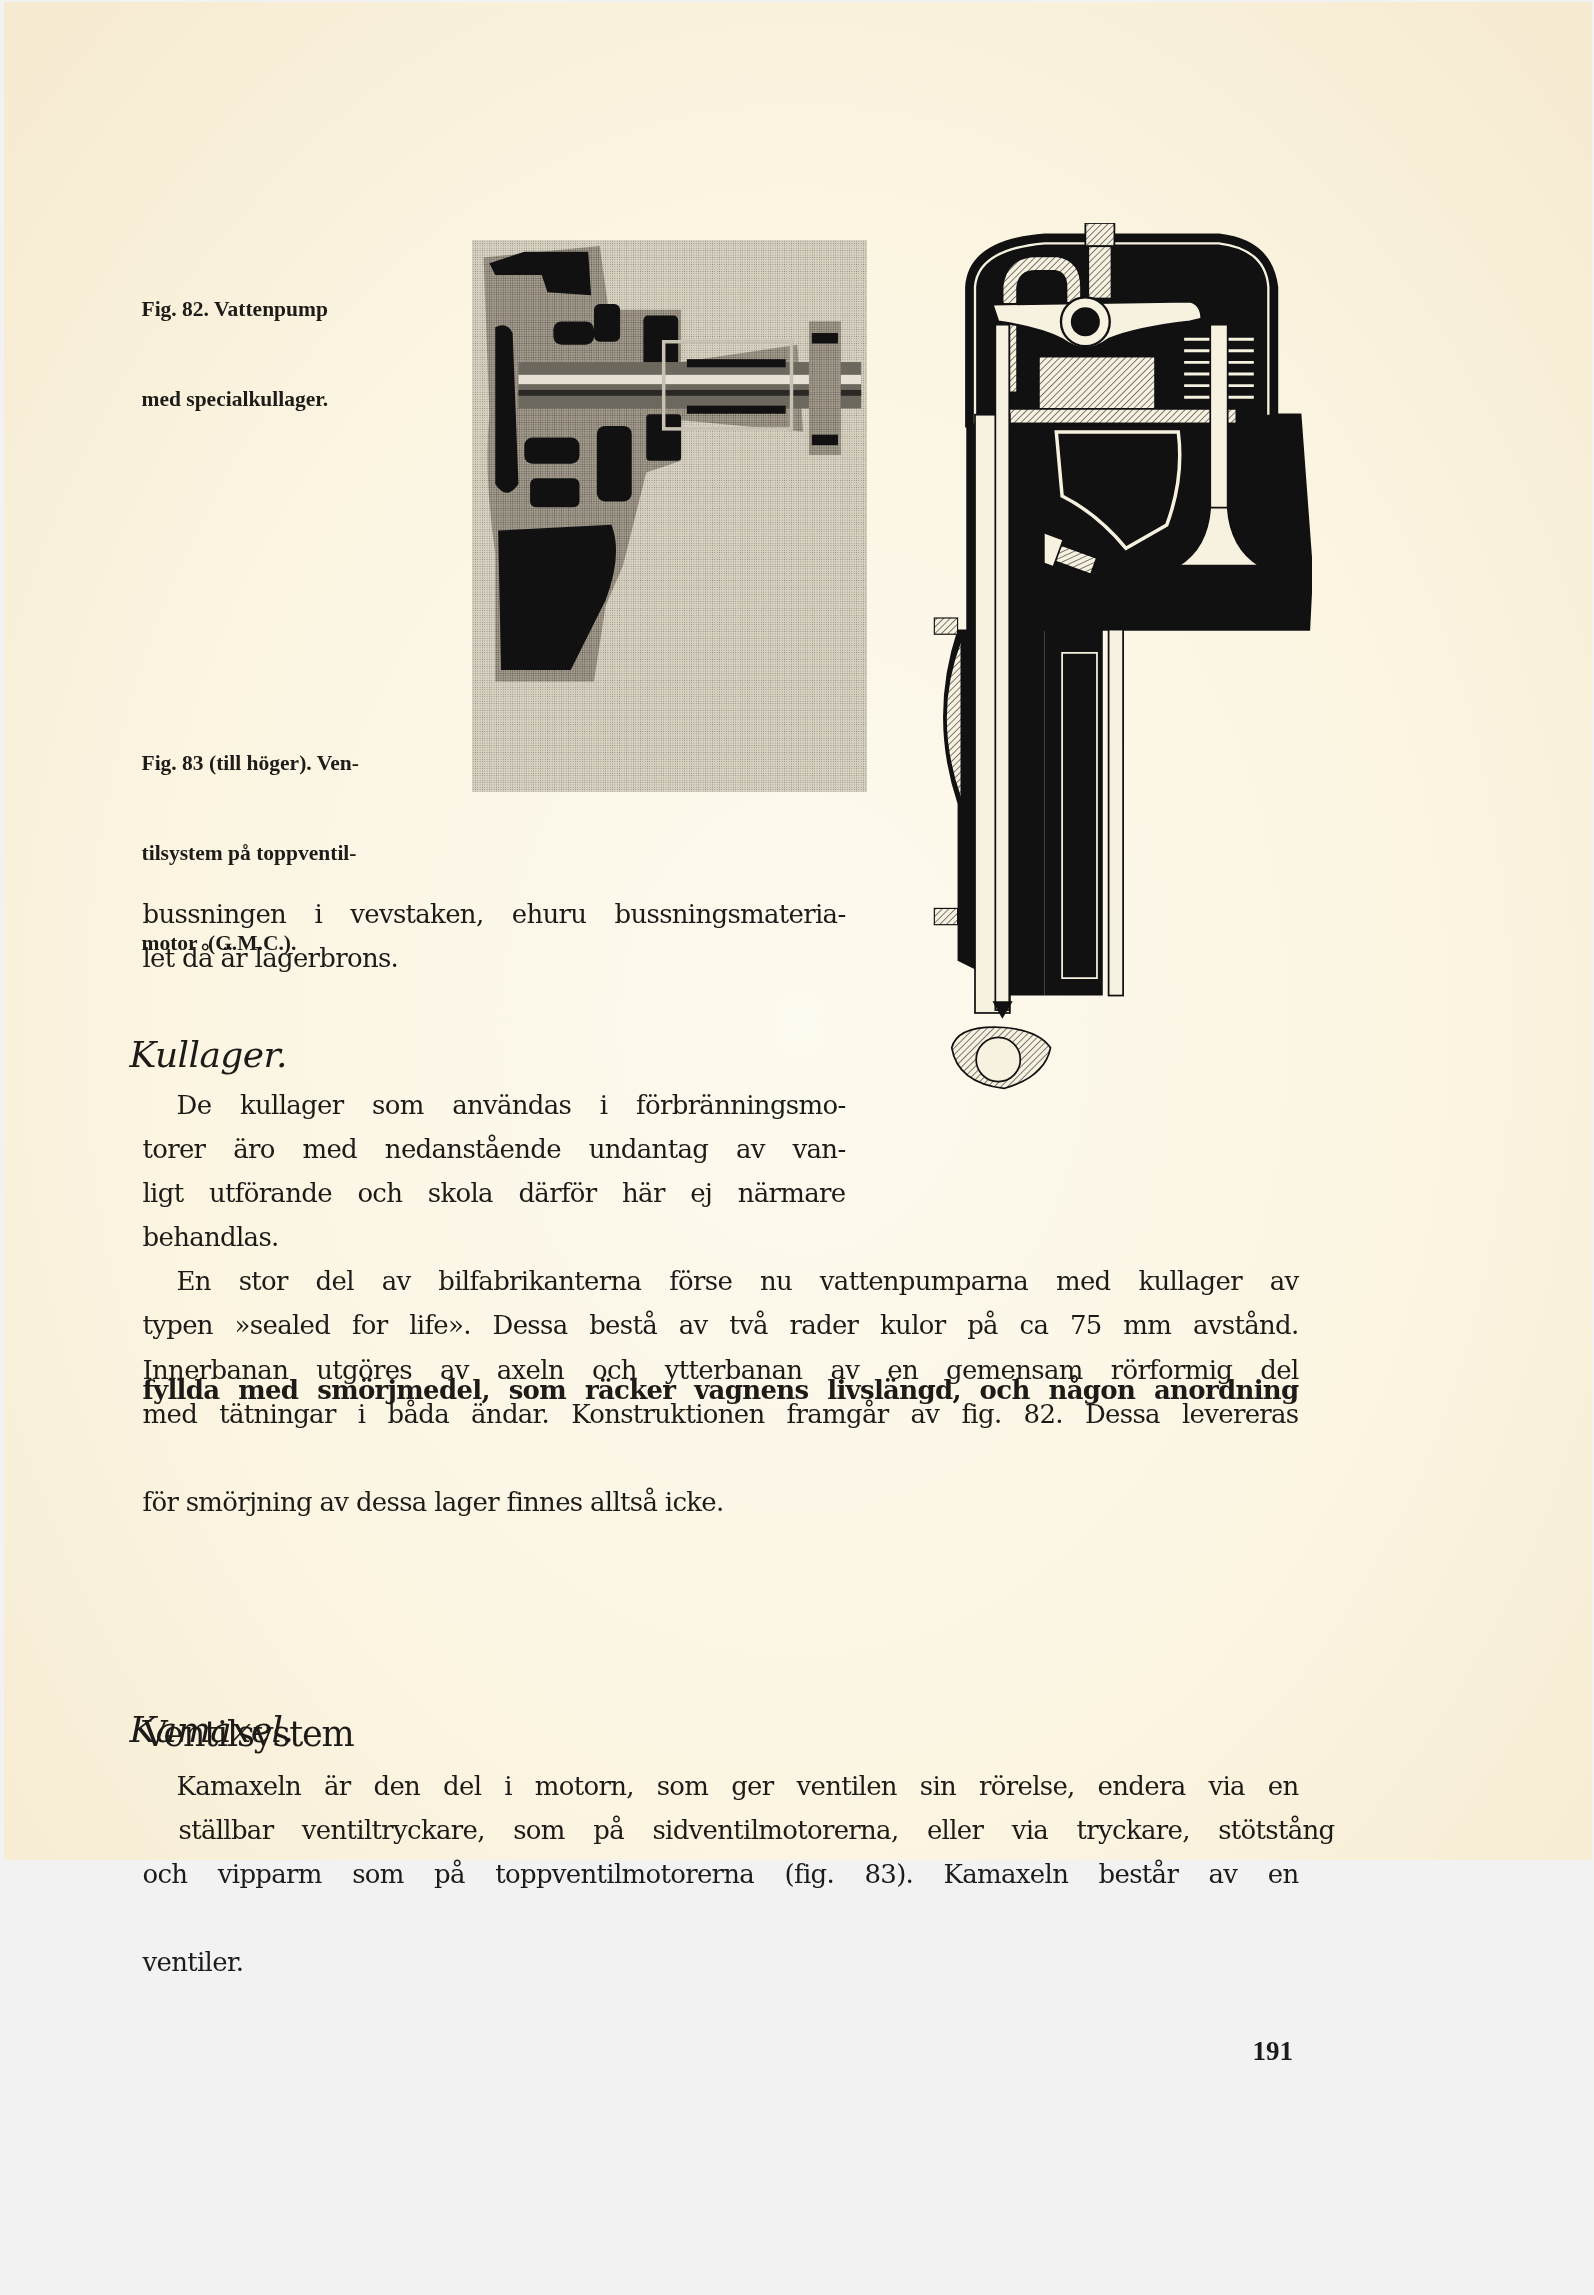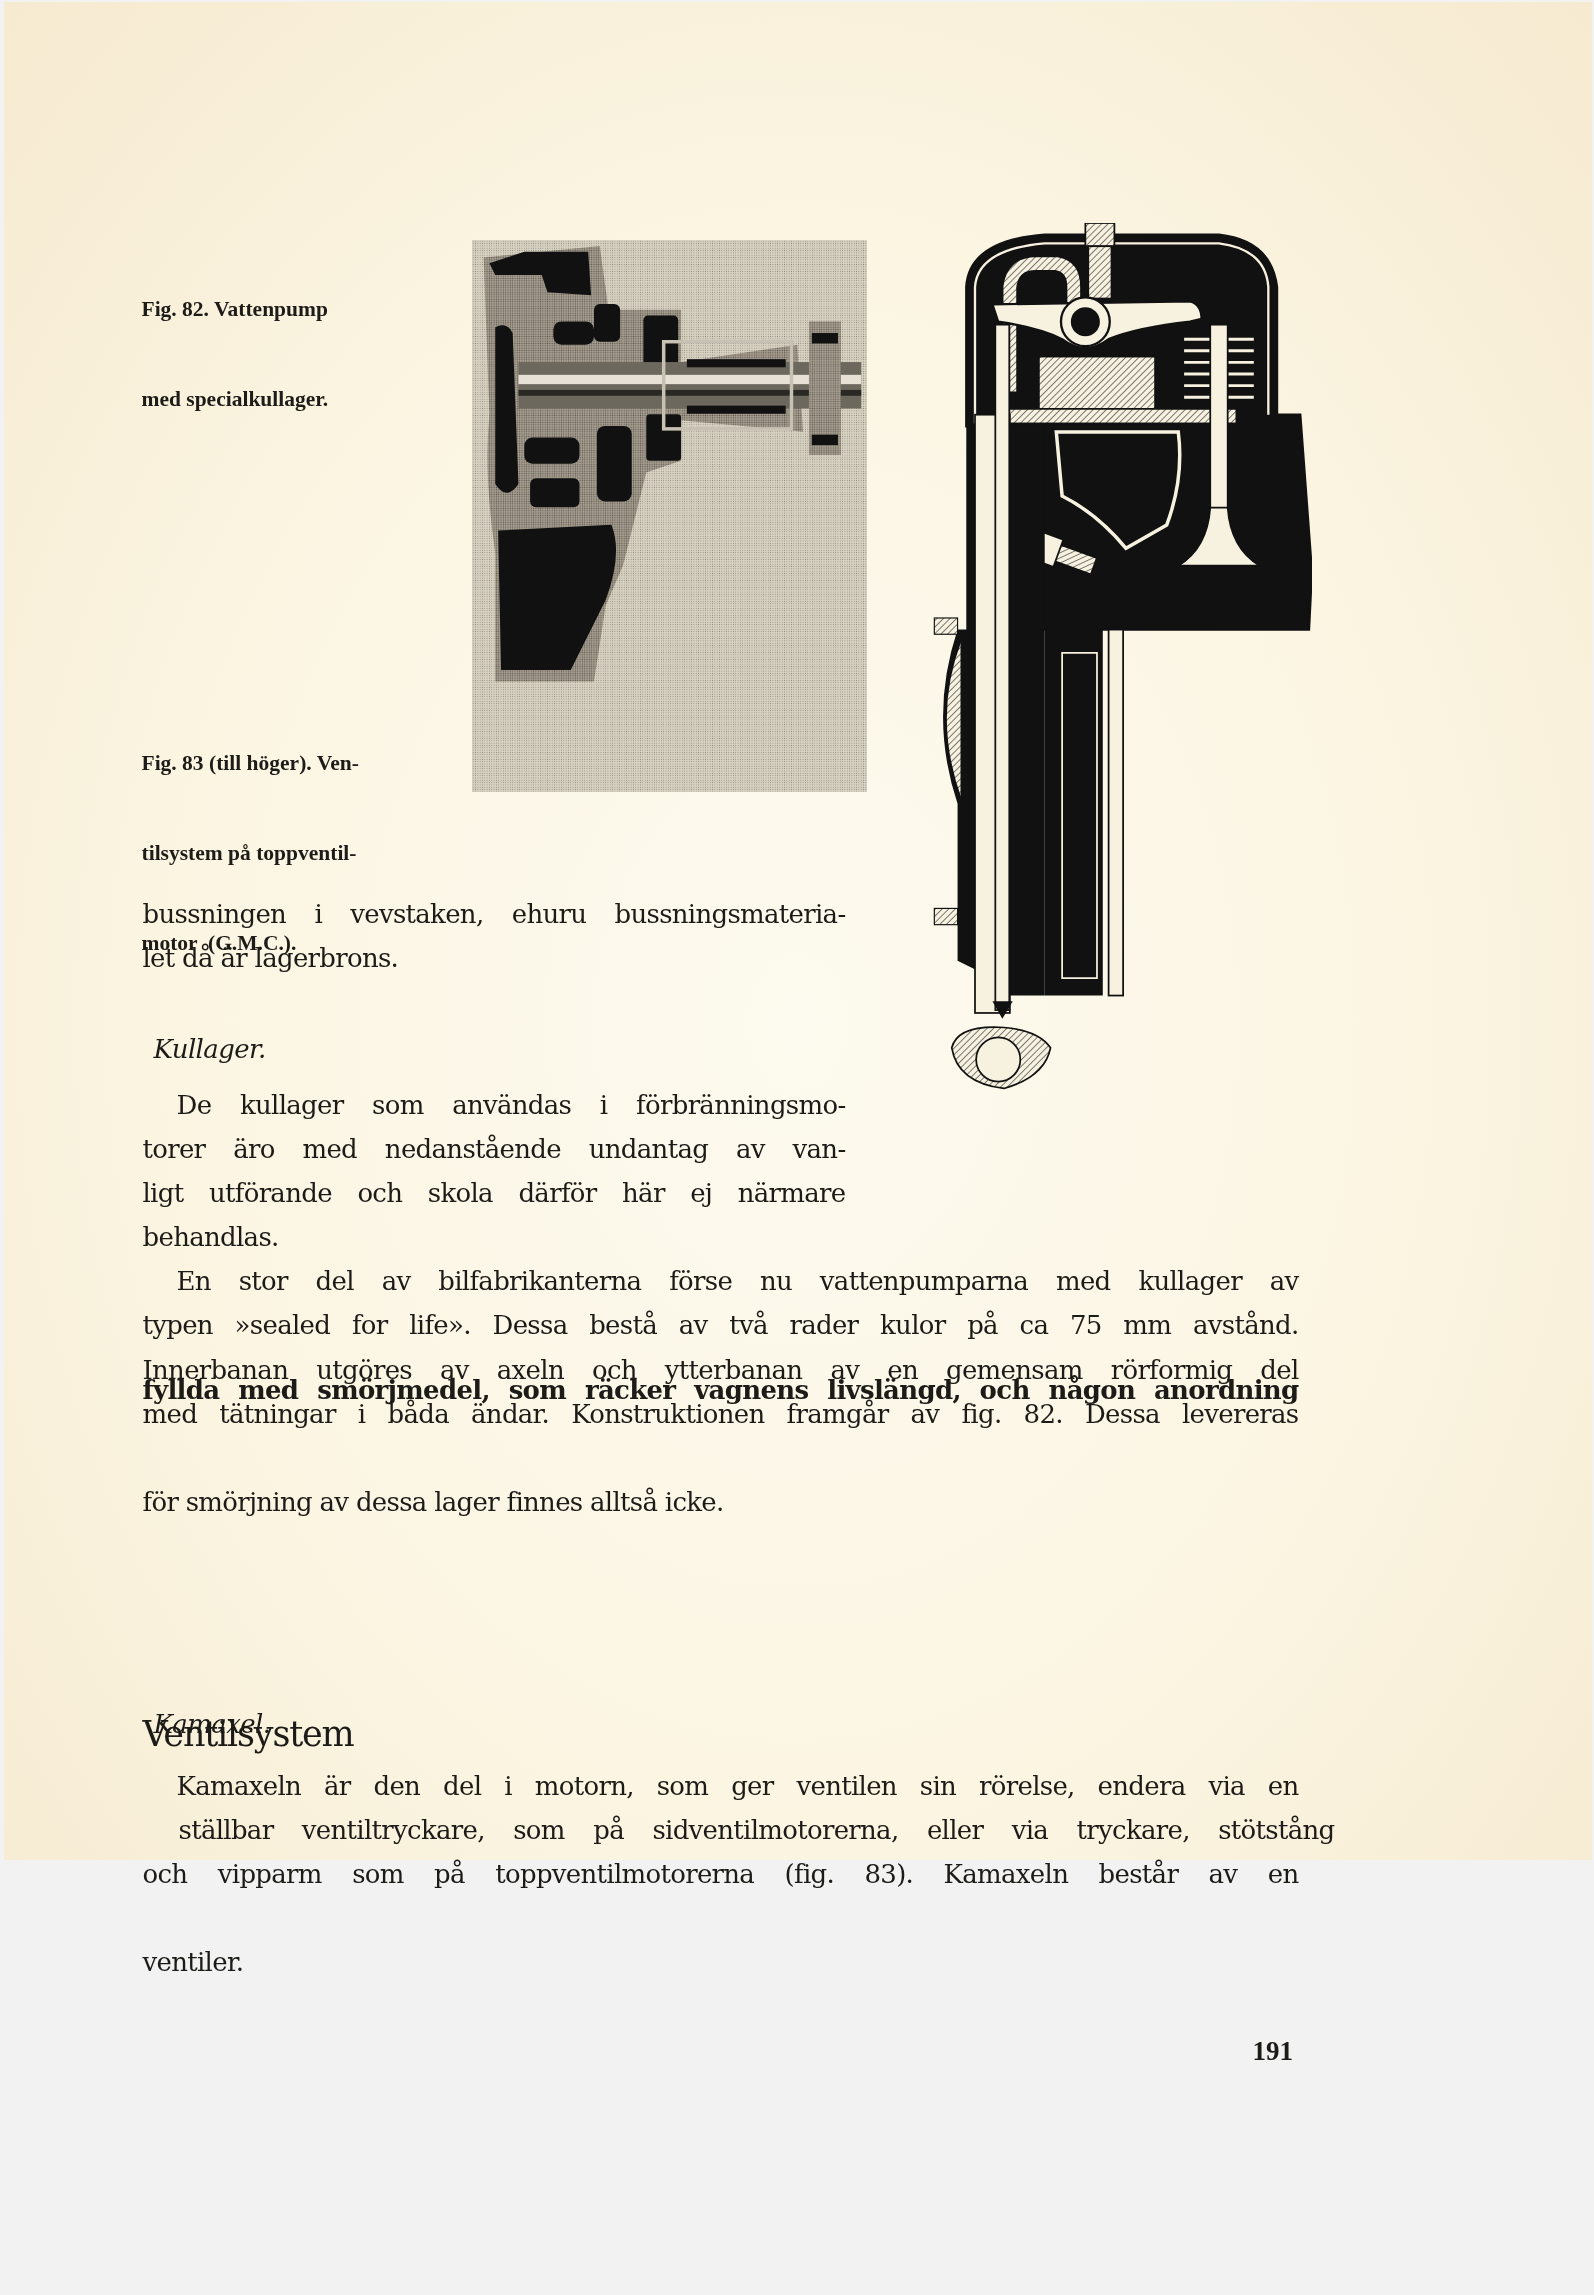--- a/index.html
+++ b/index.html
@@ -36,24 +36,24 @@
       letter-spacing: -0.7px;
       line-height: 35px;
       white-space: nowrap;
       color: #1d1b18;
     }
     .just { text-align: justify; text-align-last: justify; }
     .narrow { width: 703px; }
     .wide { width: 1156px; }
     .indent { padding-left: 34px; box-sizing: border-box; }
     .italic-head {
-      position: absolute; left: 150px;
+      position: absolute; left: 126px;
       font-family: "DejaVu Serif", serif;
       font-style: italic;
-      font-size: 26px; letter-spacing: -0.6px;
+      font-size: 36px; letter-spacing: -0.6px;
       color: #1d1b18;
     }
     .section-title {
       position: absolute; left: 139px; top: 1712px;
       font-family: "DejaVu Serif", serif;
       font-size: 35px; letter-spacing: -1.2px;
       color: #1d1b18;
     }
     .page-number {
       position: absolute; left: 1249px; top: 2034px;

